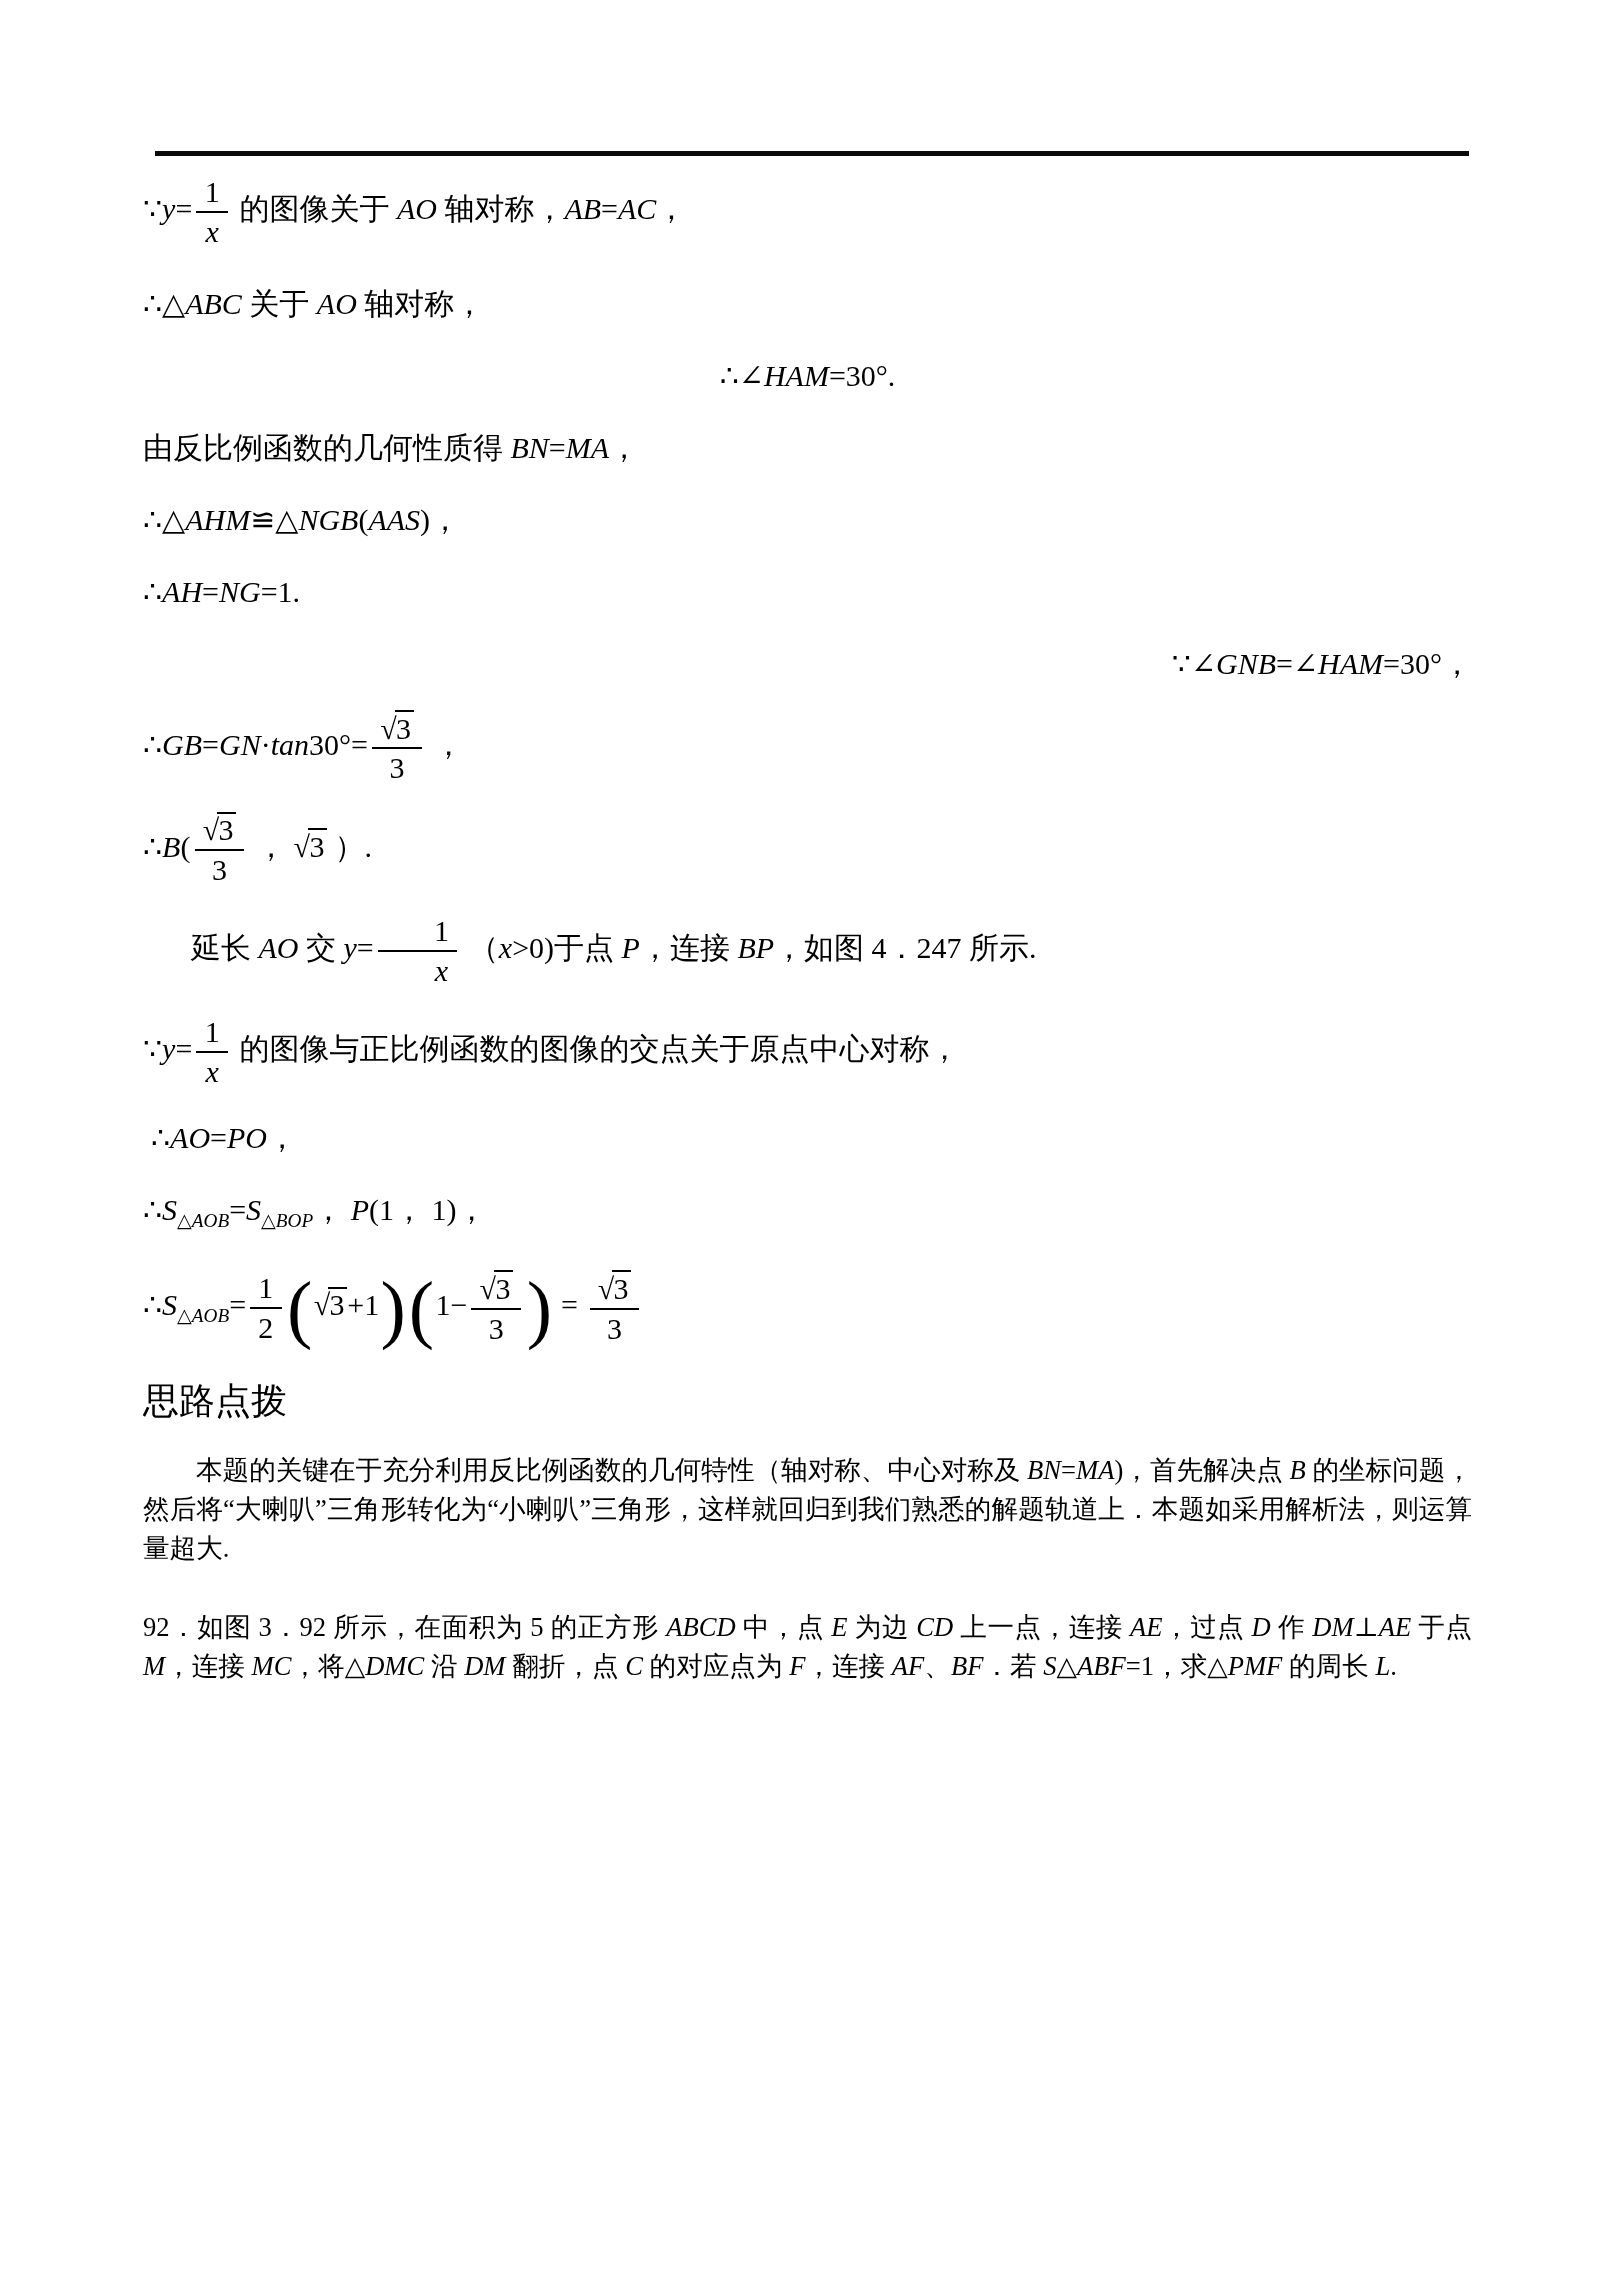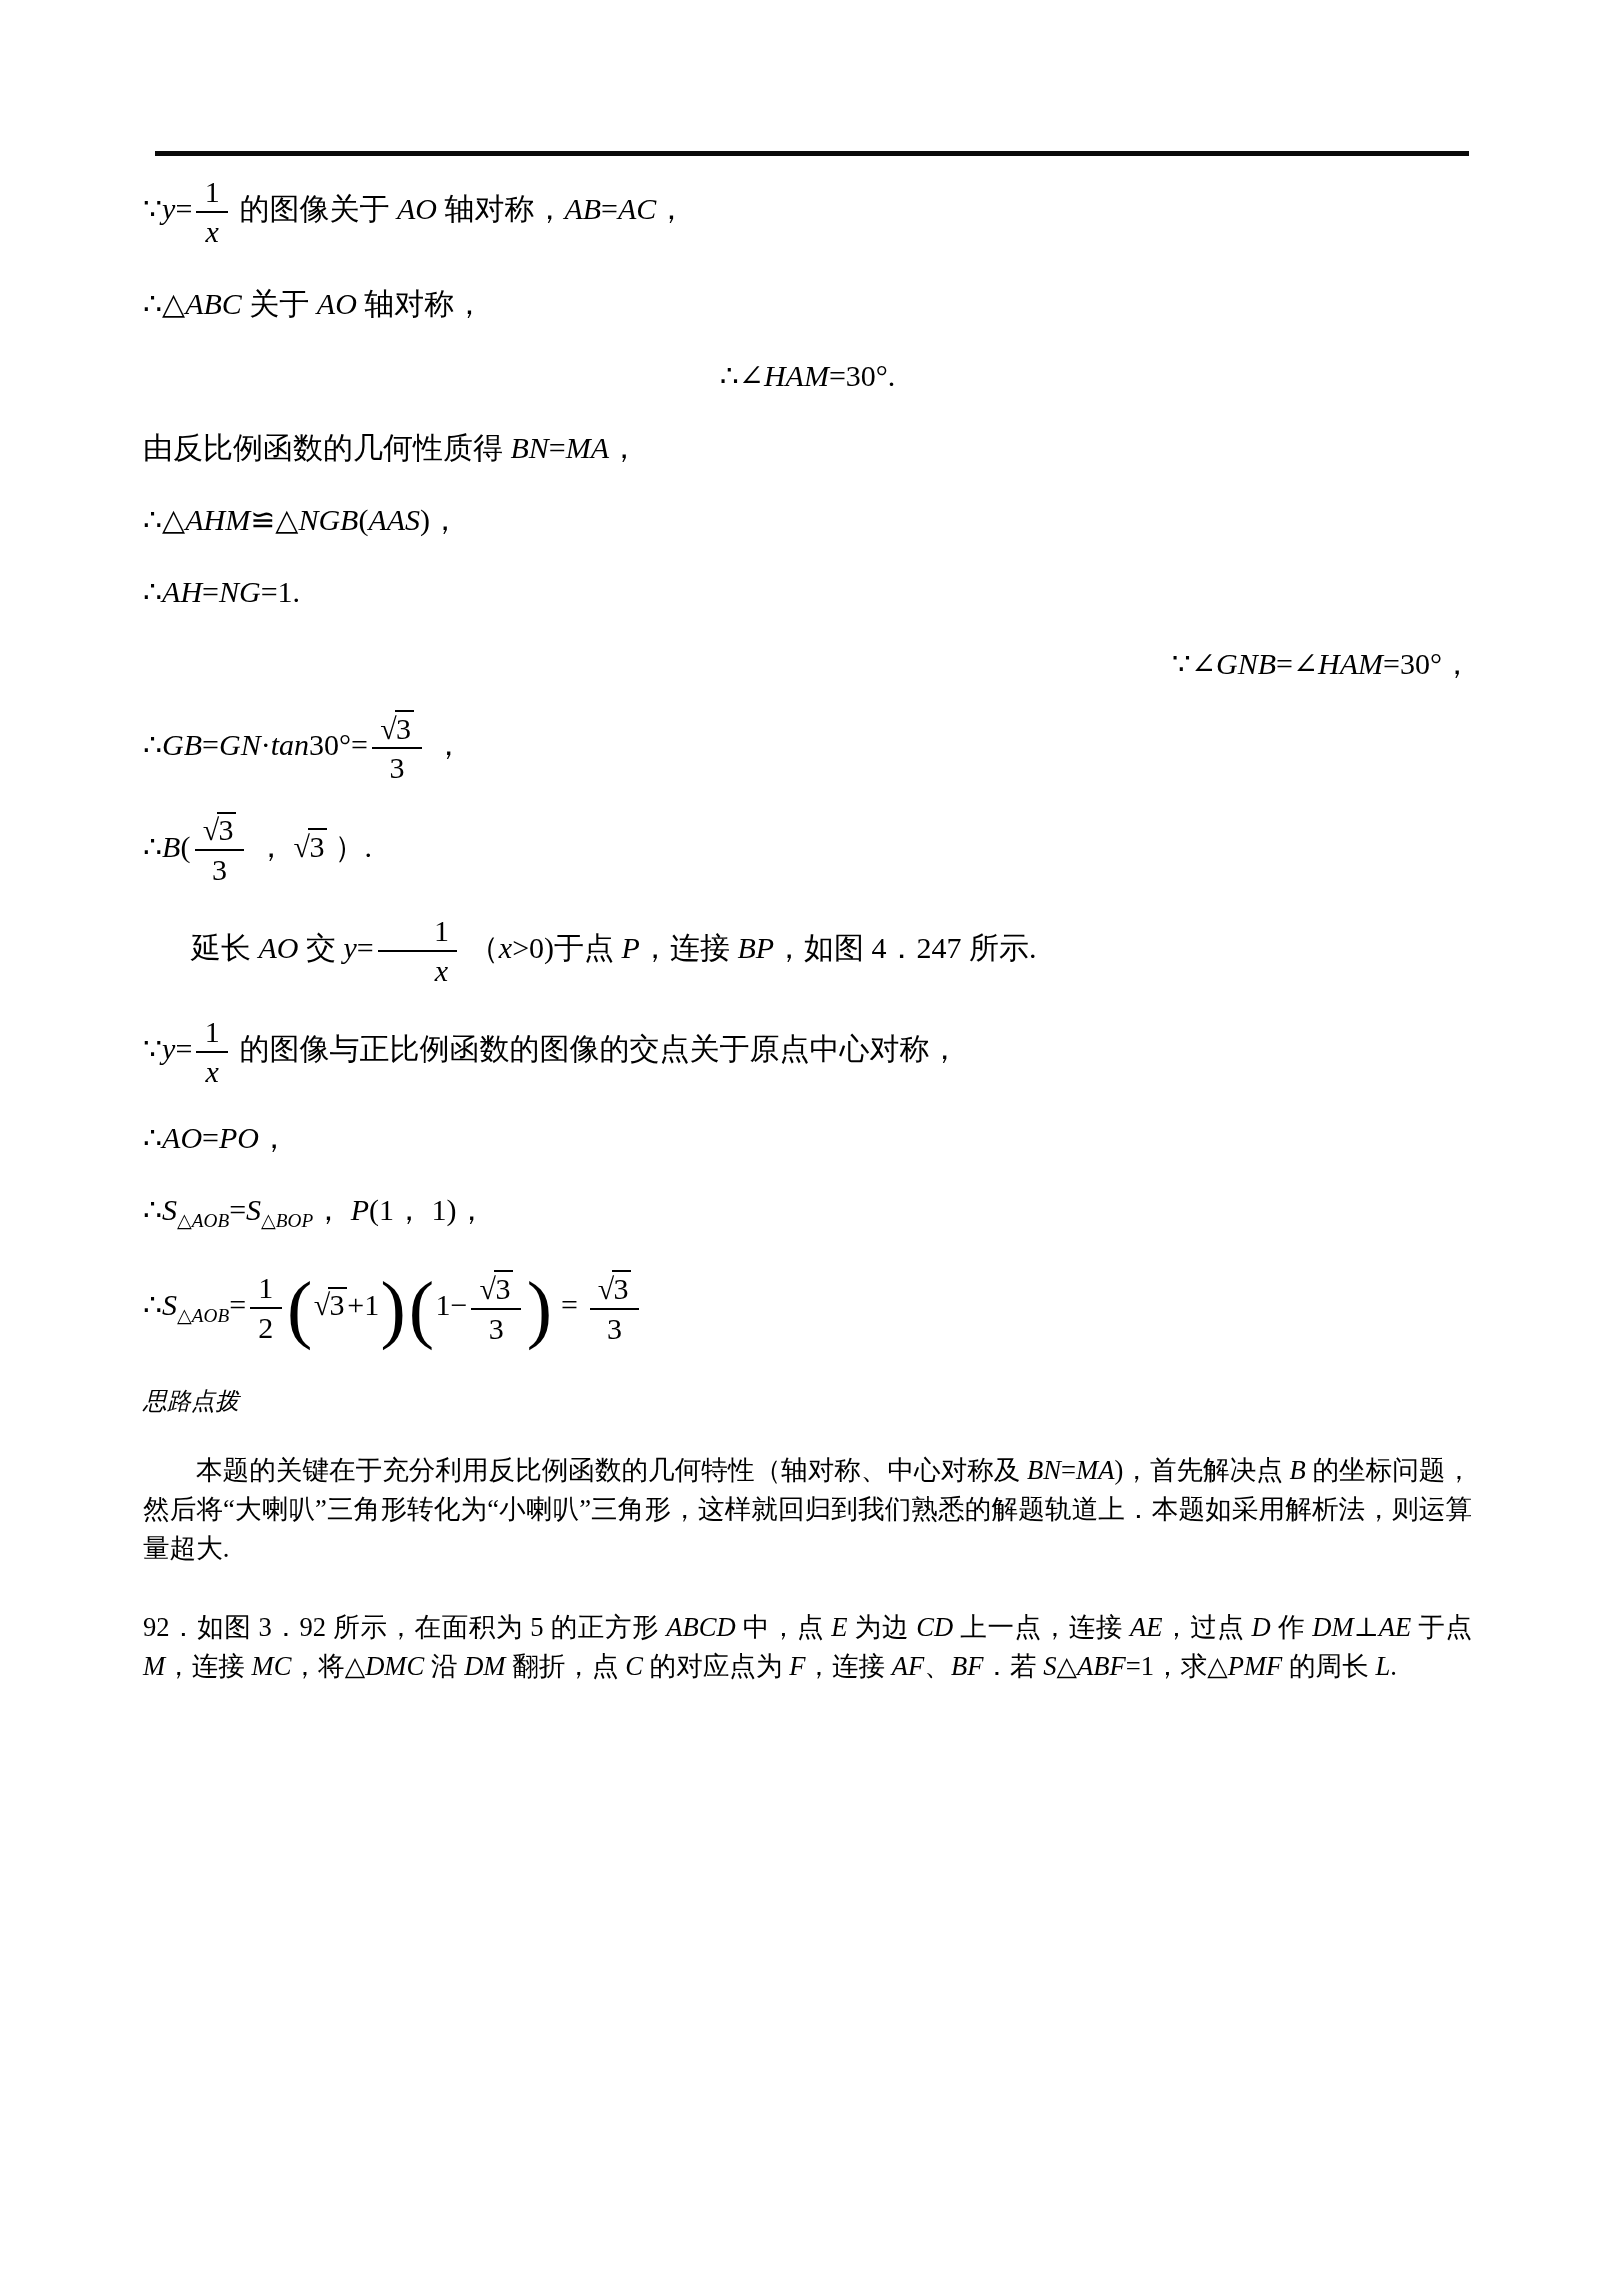--- a/index.html
+++ b/index.html
@@ -24,23 +24,22 @@
     background:#0a0a0a;
   }
   .block{display:block;}
   .formula{
     font-size:30px;
     line-height:35px;
     white-space:nowrap;
   }
   .formula.indent{text-indent:48px;}
   .heading{
-    font-size:24px;
+    font-size:36px;
     line-height:34px;
-    font-style:italic;
   }
   .para{
     font-size:26.6px;
     line-height:39px;
     text-align:justify;
   }
   .para.indent{text-indent:53px;}
   .t{font-style:normal;}
   .m{font-style:italic;}
   .sub{
@@ -86,21 +85,21 @@
         <div class="block formula" style="margin-top: 37px;"><span class="t">∴△</span><span class="m">ABC</span><span class="t"> 关于 </span><span class="m">AO</span><span class="t"> 轴对称，</span></div>
         <div class="block formula" style="margin-top: 37px; text-align: center;"><span class="t">∴∠</span><span class="m">HAM</span><span class="t">=30°.</span></div>
         <div class="block formula" style="margin-top: 37px;"><span class="t">由反比例函数的几何性质得 </span><span class="m">BN</span><span class="t">=</span><span class="m">MA</span><span class="t">，</span></div>
         <div class="block formula" style="margin-top: 37px;"><span class="t">∴△</span><span class="m">AHM</span><span class="t">≌△</span><span class="m">NGB</span><span class="t">(</span><span class="m">AAS</span><span class="t">)，</span></div>
         <div class="block formula" style="margin-top: 37px;"><span class="t">∴</span><span class="m">AH</span><span class="t">=</span><span class="m">NG</span><span class="t">=1.</span></div>
         <div class="block formula" style="margin-top: 37px; text-align: right;"><span class="t">∵∠</span><span class="m">GNB</span><span class="t">=∠</span><span class="m">HAM</span><span class="t">=30°，</span></div>
         <div class="block formula" style="margin-top: 29px;"><span class="t">∴</span><span class="m">GB</span><span class="t">=</span><span class="m">GN</span><span class="t">·</span><span class="m">tan</span><span class="t">30°=</span><span class="frac"><span class="num"><span class="rad"><span class="rsym">√</span><span class="rbar">3</span></span></span><span class="den">3</span></span><span class="t"> ，</span></div>
         <div class="block formula" style="margin-top: 26px;"><span class="t">∴</span><span class="m">B</span><span class="t">(</span><span class="frac"><span class="num"><span class="rad"><span class="rsym">√</span><span class="rbar">3</span></span></span><span class="den">3</span></span><span class="t"> ， </span><span class="rad"><span class="rsym">√</span><span class="rbar">3</span></span><span class="t"> ）.</span></div>
         <div class="block formula indent" style="margin-top: 26px;"><span class="t">延长 </span><span class="m">AO</span><span class="t"> 交 </span><span class="m">y</span><span class="t">=</span><span class="frac"><span class="num">1</span><span class="den it">x</span></span><span class="t"> （</span><span class="m">x</span><span class="t">&gt;0)于点 </span><span class="m">P</span><span class="t">，连接 </span><span class="m">BP</span><span class="t">，如图 4．247 所示.</span></div>
         <div class="block formula" style="margin-top: 27px;"><span class="t">∵</span><span class="m">y</span><span class="t">=</span><span class="frac"><span class="num">1</span><span class="den it">x</span></span><span class="t"> 的图像与正比例函数的图像的交点关于原点中心对称，</span></div>
-        <div class="block formula" style="margin-top: 30px;"><span class="t">∴</span><span class="m">AO</span><span class="t">=</span><span class="m">PO</span><span class="t">，</span></div>
+        <div class="block formula" style="margin-top: 30px; margin-left: 8px;"><span class="t">∴</span><span class="m">AO</span><span class="t">=</span><span class="m">PO</span><span class="t">，</span></div>
         <div class="block formula" style="margin-top: 37px;"><span class="t">∴</span><span class="m">S</span><span class="sub">△AOB</span><span class="t">=</span><span class="m">S</span><span class="sub">△BOP</span><span class="t">， </span><span class="m">P</span><span class="t">(1， 1)，</span></div>
         <div class="block formula" style="margin-top: 33px;"><span class="t">∴</span><span class="m">S</span><span class="sub">△AOB</span><span class="t">=</span><span class="frac"><span class="num">1</span><span class="den">2</span></span><span class="bp">(</span><span class="rad"><span class="rsym">√</span><span class="rbar">3</span></span><span class="t">+1</span><span class="bp">)</span><span class="bp">(</span><span class="t">1−</span><span class="frac"><span class="num"><span class="rad"><span class="rsym">√</span><span class="rbar">3</span></span></span><span class="den">3</span></span><span class="bp">)</span><span class="t"> = </span><span class="frac"><span class="num"><span class="rad"><span class="rsym">√</span><span class="rbar">3</span></span></span><span class="den">3</span></span></div>
         <div class="block heading" style="margin-top: 38px;">思路点拨</div>
         <div class="block para indent" style="margin-top: 33px;"><span class="t">本题的关键在于充分利用反比例函数的几何特性（轴对称、中心对称及 </span><span class="m">BN</span><span class="t">=</span><span class="m">MA</span><span class="t">)，首先解决点 </span><span class="m">B</span><span class="t"> 的坐标问题，然后将“大喇叭”三角形转化为“小喇叭”三角形，这样就回归到我们熟悉的解题轨道上．本题如采用解析法，则运算量超大.</span></div>
         <div class="block para" style="margin-top: 40px;"><span class="t">92．如图 3．92 所示，在面积为 5 的正方形 </span><span class="m">ABCD</span><span class="t"> 中，点 </span><span class="m">E</span><span class="t"> 为边 </span><span class="m">CD</span><span class="t"> 上一点，连接 </span><span class="m">AE</span><span class="t">，过点 </span><span class="m">D</span><span class="t"> 作 </span><span class="m">DM</span><span class="t">⊥</span><span class="m">AE</span><span class="t"> 于点 </span><span class="m">M</span><span class="t">，连接 </span><span class="m">MC</span><span class="t">，将△</span><span class="m">DMC</span><span class="t"> 沿 </span><span class="m">DM</span><span class="t"> 翻折，点 </span><span class="m">C</span><span class="t"> 的对应点为 </span><span class="m">F</span><span class="t">，连接 </span><span class="m">AF</span><span class="t">、</span><span class="m">BF</span><span class="t">．若 </span><span class="m">S</span><span class="t">△</span><span class="m">ABF</span><span class="t">=1，求△</span><span class="m">PMF</span><span class="t"> 的周长 </span><span class="m">L</span><span class="t">.</span></div>
       </div>
   </div>
 </div>
 
 

